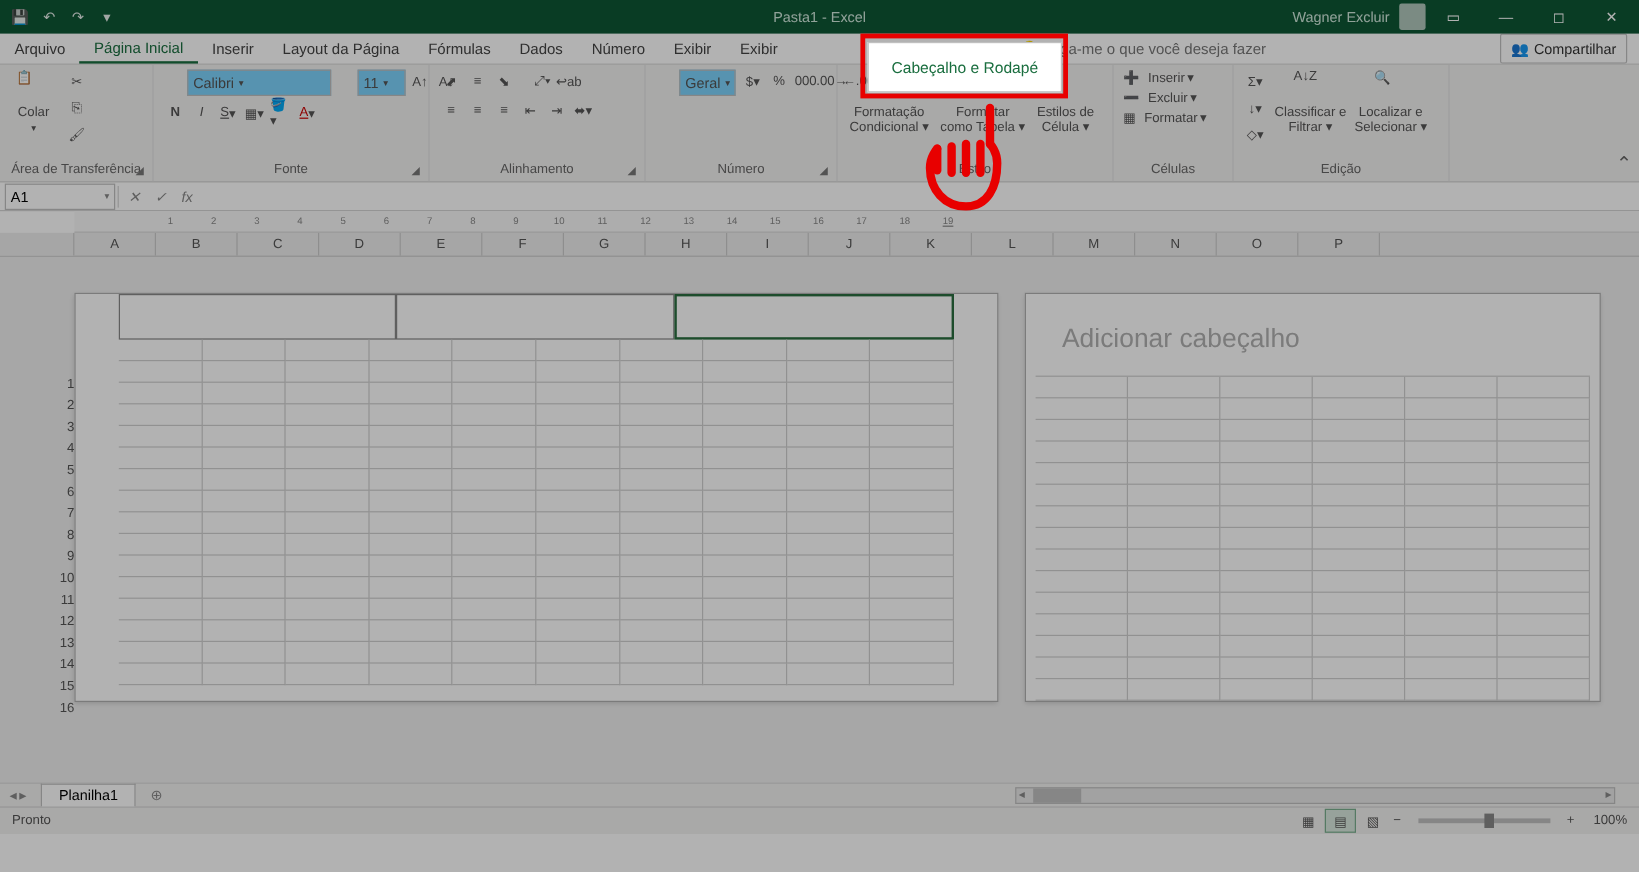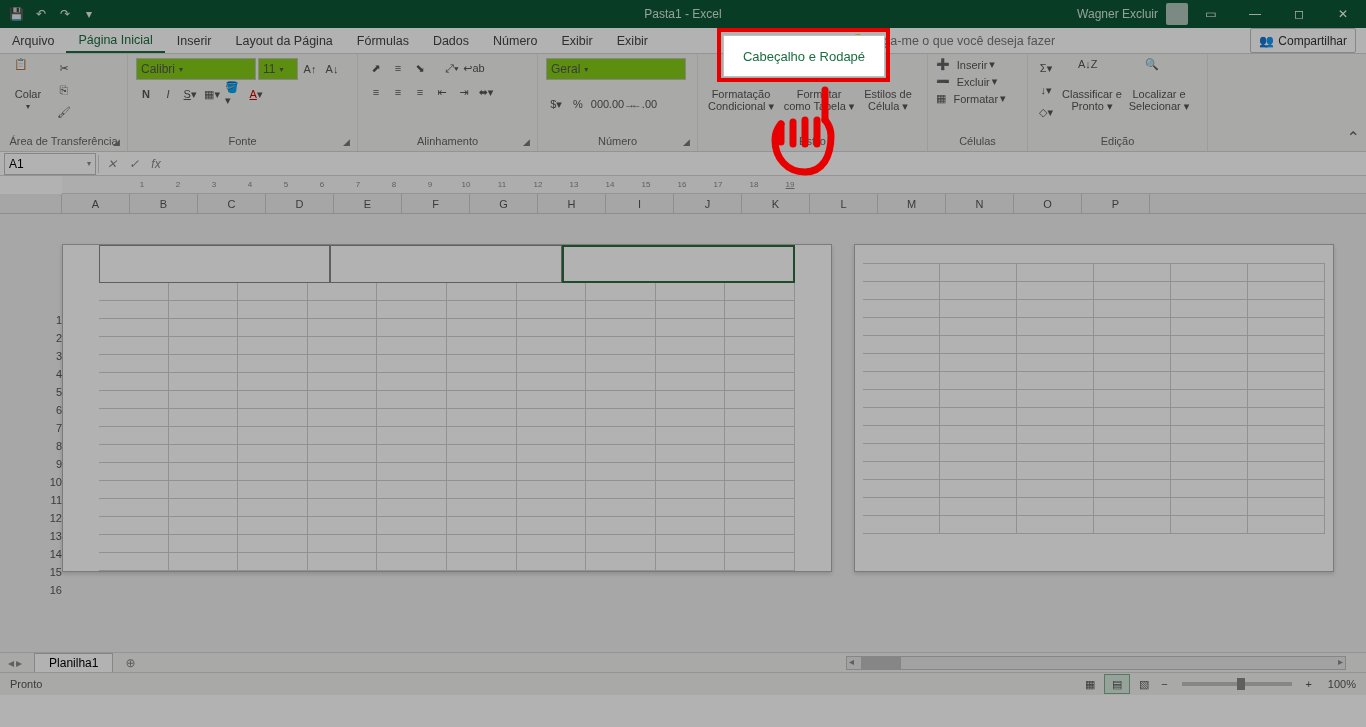--- a/index.html
+++ b/index.html
@@ -34,21 +34,21 @@
 .ribbon { height: 98px; background: #f3f2f1; border-bottom: 1px solid #d4d4d4; display: flex; font-size: 11px; color: #555; }
 .ribbon-group { border-right: 1px solid #e1e1e1; padding: 4px 8px 2px; display: flex; flex-direction: column; justify-content: space-between; position: relative; }
 .group-label { text-align: center; color: #666; font-size: 11px; padding-bottom: 2px; }
 .group-content { flex: 1; display: flex; align-items: flex-start; gap: 6px; }
 .big-btn { display: flex; flex-direction: column; align-items: center; gap: 2px; cursor: pointer; width: 40px; }
 .big-btn .icon { width: 28px; height: 28px; }
 .big-btn .lbl { font-size: 11px; text-align: center; line-height: 1.1; }
 .stack { display: flex; flex-direction: column; gap: 2px; }
 .stack-row { display: flex; gap: 2px; align-items: center; }
 .mini-btn { width: 20px; height: 20px; display: flex; align-items: center; justify-content: center; cursor: pointer; border: 1px solid transparent; }
-.combo { height: 22px; border: 1px solid #c0c0c0; background: #84cc16; display: flex; align-items: center; padding: 0 4px; font-size: 12px; }
+.combo { height: 22px; border: 1px solid #c0c0c0; background: #7dd3fc; display: flex; align-items: center; padding: 0 4px; font-size: 12px; margin-left: 20px; }
 .combo .caret { margin-left: 4px; font-size: 8px; }
 .dialog-launcher { position: absolute; right: 2px; bottom: 2px; width: 12px; height: 12px; font-size: 9px; color: #777; cursor: pointer; }
 .collapse-btn { position: absolute; right: 6px; bottom: 4px; font-size: 16px; color: #666; cursor: pointer; }
 
 
 .formula-bar { height: 24px; display: flex; align-items: center; border-bottom: 1px solid #d4d4d4; font-size: 12px; background: #fff; }
 .name-box { width: 92px; height: 22px; border: 1px solid #c0c0c0; margin-left: 4px; padding: 0 4px; display: flex; align-items: center; justify-content: space-between; }
 .name-box .caret { font-size: 8px; color: #888; }
 .fx-btn { width: 22px; height: 22px; display: flex; align-items: center; justify-content: center; color: #888; cursor: pointer; font-style: italic; }
 .divider-v { width: 1px; height: 18px; background: #d4d4d4; margin: 0 2px; }
@@ -211,21 +211,21 @@
         <div class="mini-btn">⇤</div>
         <div class="mini-btn">⇥</div>
         <div class="mini-btn">⬌▾</div>
       </div>
     </div>
     <div class="group-label">Alinhamento</div>
     <div class="dialog-launcher">◢</div>
   </div>
 
   <div class="ribbon-group" style="width:160px">
-    <div class="group-content" style="flex-direction:column;gap:14px">
+    <div class="group-content" style="flex-direction:row;gap:4px">
       <div class="combo" style="width:140px">
           <span>Geral</span>
           <span class="caret">▾</span>
         </div>
       <div class="stack-row">
         <div class="mini-btn">$▾</div>
         <div class="mini-btn">%</div>
         <div class="mini-btn">000</div>
         <div class="mini-btn">.00→</div>
         <div class="mini-btn">←.00</div>
@@ -266,21 +266,21 @@
 
   <div class="ribbon-group" style="width:180px">
     <div class="group-content">
       <div class="stack">
         <div class="mini-btn">Σ▾</div>
         <div class="mini-btn">↓▾</div>
         <div class="mini-btn">◇▾</div>
       </div>
       <div class="big-btn" style="width:60px">
         <div class="icon">A↓Z</div>
-        <div class="lbl"><span>Classificar e Pronto</span> ▾</div>
+        <div class="lbl"><span>Classificar e Filtrar</span> ▾</div>
       </div>
       <div class="big-btn" style="width:62px">
         <div class="icon">🔍</div>
         <div class="lbl"><span>Localizar e Selecionar</span> ▾</div>
       </div>
     </div>
     <div class="group-label">Edição</div>
   </div>
   <div class="collapse-btn">⌃</div>
 </div>
@@ -558,20 +558,21 @@
             <div class="page-cell" style="width: 70px;"></div>
             <div class="page-cell" style="width: 70px;"></div>
             <div class="page-cell" style="width: 70px;"></div>
             <div class="page-cell" style="width: 70px;"></div>
             <div class="page-cell" style="width: 70px;"></div>
           </div>
         </div>
     </div>
 
     <div class="page page2">
+      <div class="add-header-text">Adicionar cabeçalho</div>
       <div style="height:18px"></div>
       <div id="page2-grid" style="margin:0 8px;border-top:1px solid #d0d0d0">
       <div class="page-grid-row">
             <div class="page-cell" style="width: 78px;"></div>
             <div class="page-cell" style="width: 78px;"></div>
             <div class="page-cell" style="width: 78px;"></div>
             <div class="page-cell" style="width: 78px;"></div>
             <div class="page-cell" style="width: 78px;"></div>
             <div class="page-cell" style="width: 78px;"></div>
           </div>

